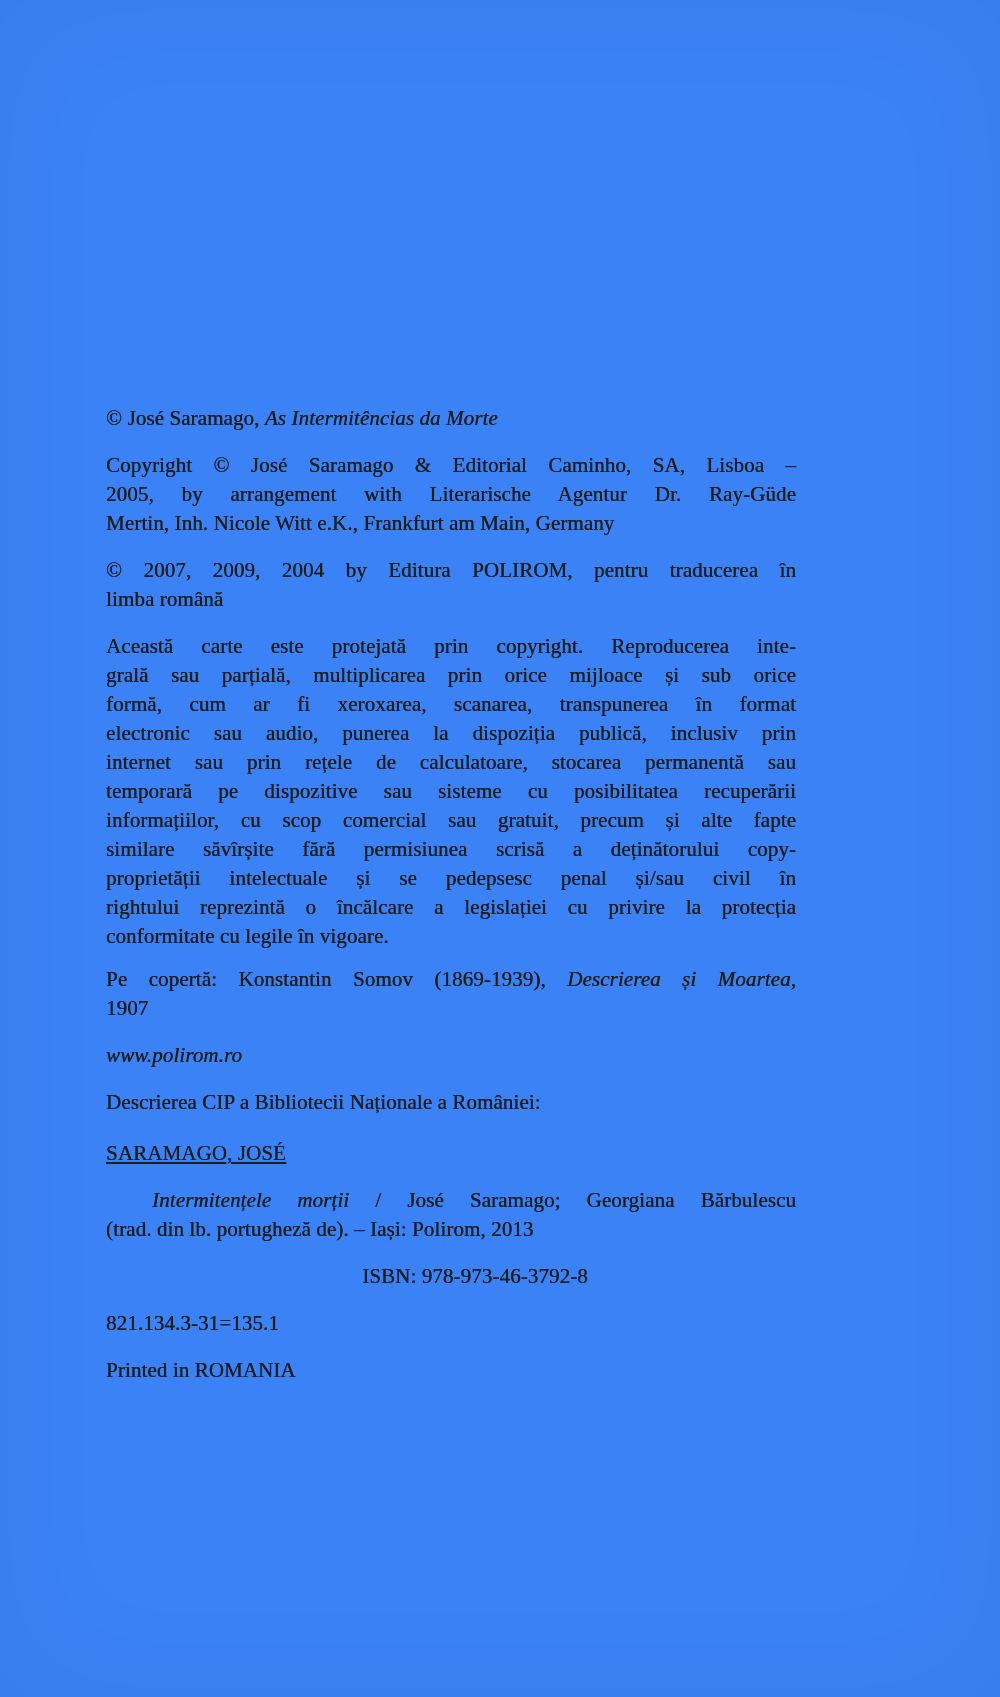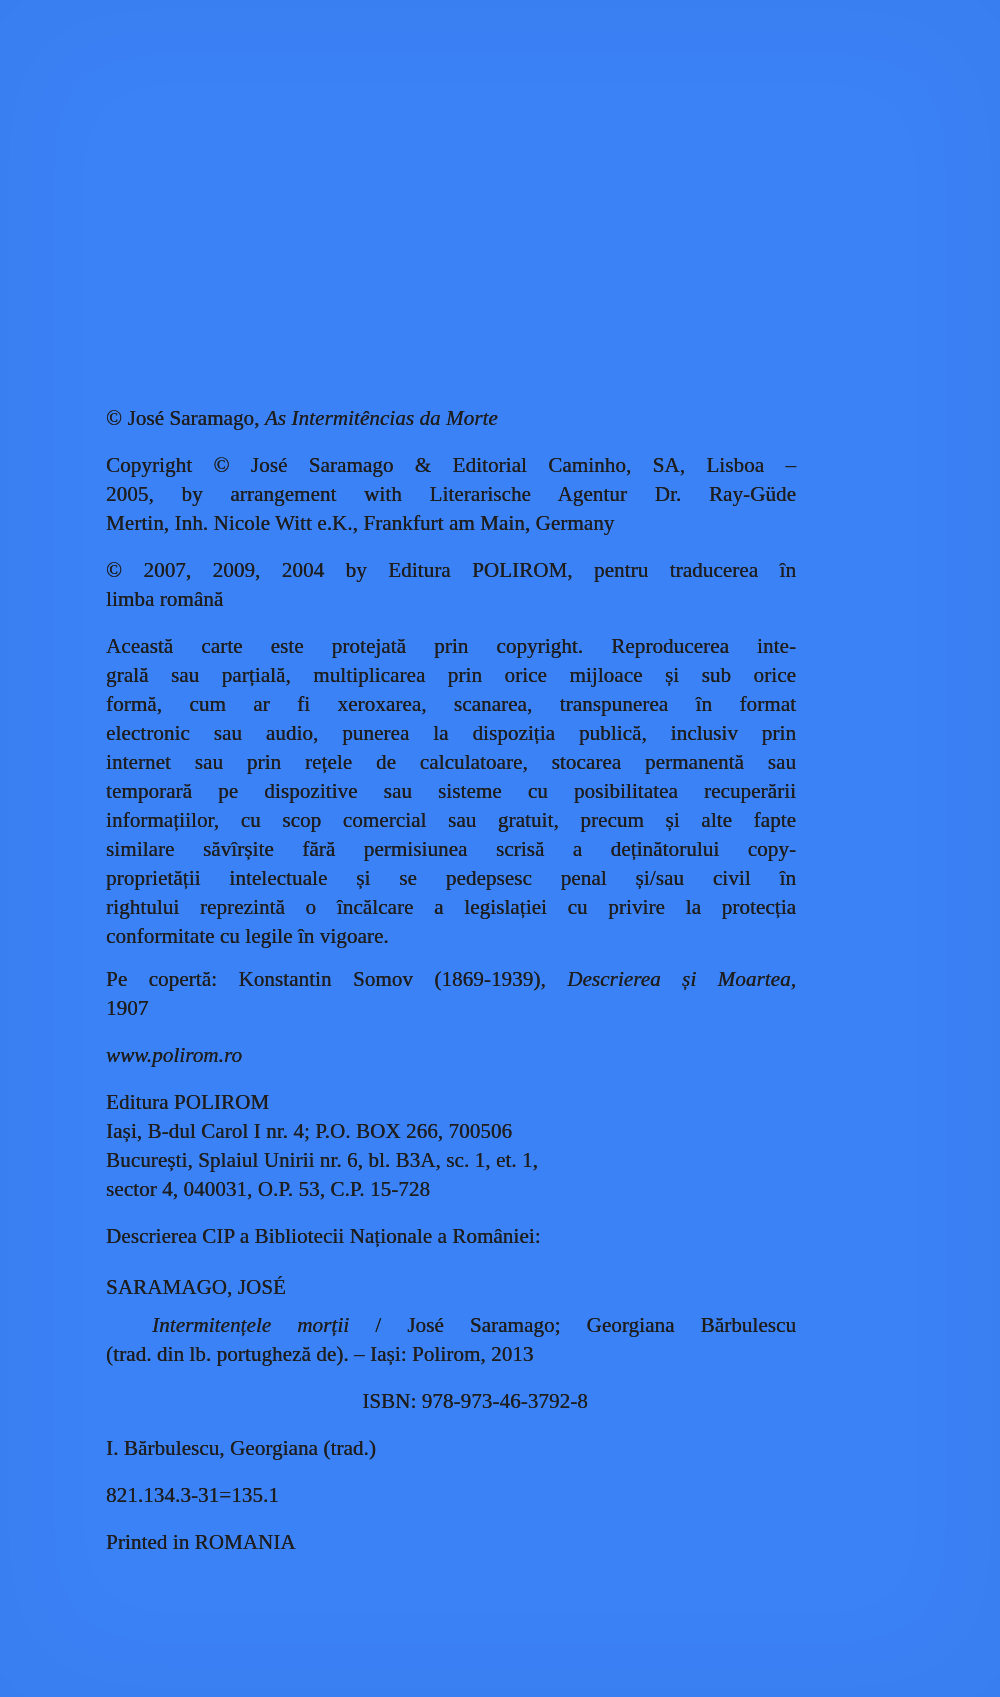--- a/index.html
+++ b/index.html
@@ -28,21 +28,21 @@
     width: 690px;
     font-size: 21px;
     line-height: 29px;
     
     text-shadow: 0.35px 0 0 currentColor;
     letter-spacing: 0.1px;
   }
   .para { margin: 0 0 18px 0; }
   .para.tight-after   { margin-bottom: 14px; }
   .para.cip-heading   { margin-bottom: 22px; }
-  .para.cip-author    { margin-bottom: 9px; }
+  .para.cip-author    { margin-bottom: 18px; text-decoration: underline; }
   .para:last-child    { margin-bottom: 0; }
 
   
   .jlines > div {
     text-align: justify;
     text-align-last: justify;
   }
   .jlines > div:last-child {
     text-align-last: left;
   }
@@ -90,38 +90,31 @@
         <div>conformitate cu legile în vigoare.</div>
       </div>
 
     <div class="para">
       <div class="jline"><span>Pe copertă: Konstantin Somov (1869-1939), </span><i>Descrierea și Moartea,</i></div>
       <div>1907</div>
     </div>
 
     <p class="para italic">www.polirom.ro</p>
 
-    <div class="para plain-lines">
-        <div>Editura POLIROM</div>
-        <div>Iași, B-dul Carol I nr. 4; P.O. BOX 266, 700506</div>
-        <div>București, Splaiul Unirii nr. 6, bl. B3A, sc. 1, et. 1,</div>
-        <div>sector 4, 040031, O.P. 53, C.P. 15-728</div>
-      </div>
 
     <p class="para cip-heading">Descrierea CIP a Bibliotecii Naționale a României:</p>
 
     <p class="para cip-author">SARAMAGO, JOSÉ</p>
 
     <div class="para">
       <div class="jline indent-first"><i>Intermitențele morții</i><span> / José Saramago; Georgiana Bărbulescu</span></div>
       <div>(trad. din lb. portugheză de). – Iași: Polirom, 2013</div>
     </div>
 
     <p class="para indent-block">ISBN: 978-973-46-3792-8</p>
 
-    <p class="para">I. Bărbulescu, Georgiana (trad.)</p>
 
     <p class="para">821.134.3-31=135.1</p>
 
     <p class="para">Printed in ROMANIA</p>
 
   </div>
 </div>
 
 </body></html>

